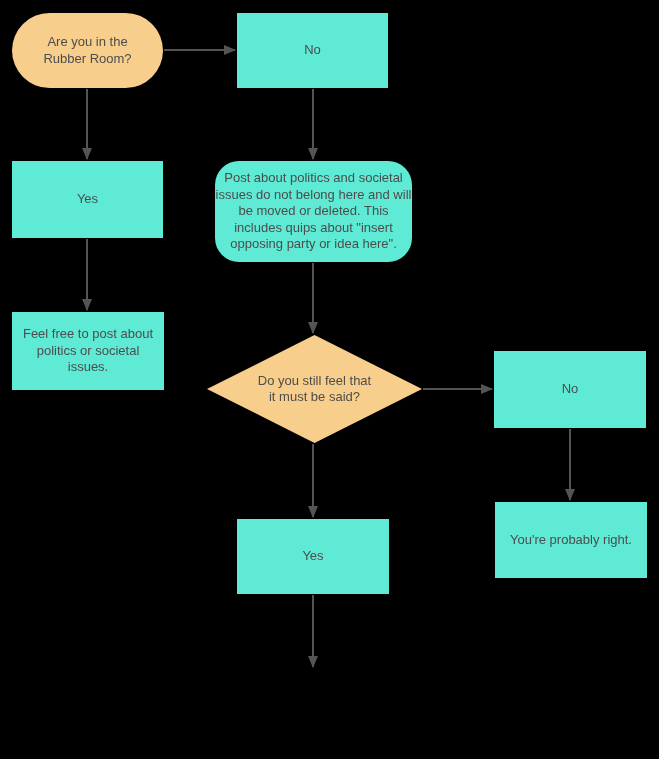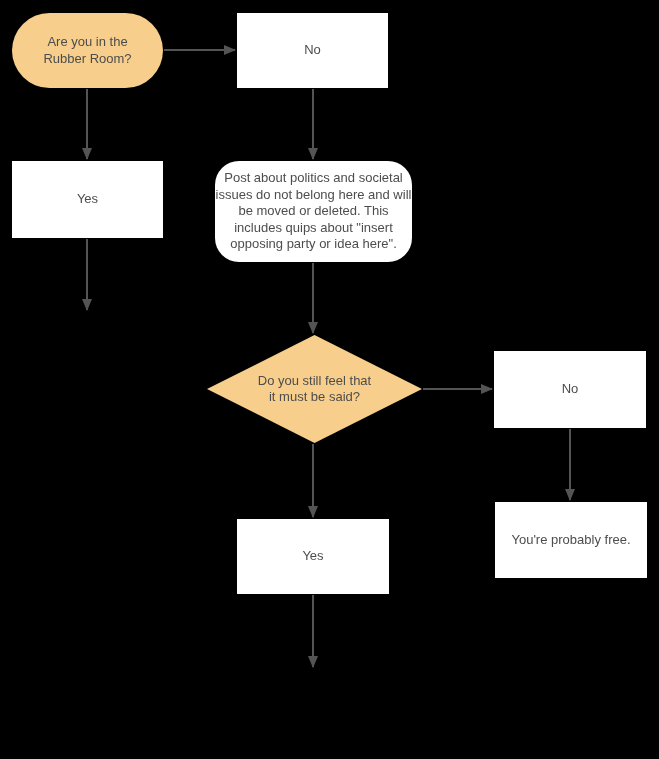--- a/index.html
+++ b/index.html
@@ -21,21 +21,21 @@
     display: flex;
     align-items: center;
     justify-content: center;
     text-align: center;
     font-size: 13px;
     line-height: 1.27;
     color: #4D4D4D;
     box-sizing: border-box;
   }
   .process {
-    background: #ffffff;
+    background: #5eead4;
   }
   .terminator {
     background: #F7CE8B;
     border-radius: 38px;
   }
   .decision {
     background: #F7CE8B;
     clip-path: polygon(50% 0, 100% 50%, 50% 100%, 0 50%);
   }
   .node .label {
@@ -79,35 +79,38 @@
   </div>
 
   <div class="node process" style="left:237px; top:13px; width:151px; height:75px;">
     <span class="label">No</span>
   </div>
 
   <div class="node process" style="left:12px; top:161px; width:151px; height:77px;">
     <span class="label">Yes</span>
   </div>
 
+  <div class="node process" style="left:12px; top:312px; width:152px; height:78px;">
+    <span class="label" style="max-width:145px;">Feel free to post about politics or societal issues.</span>
+  </div>
 
   <div class="node process" style="left:215px; top:161px; width:197px; height:101px;border-radius:24px;">
     <span class="label" style="max-width:197px;">Post about politics and societal issues do not belong here and will be moved or deleted. This includes quips about "insert opposing party or idea here".</span>
   </div>
 
   <div class="node decision" style="left:207px; top:335px; width:215px; height:108px;">
     <span class="label" style="max-width:118px;">Do you still feel that it must be said?</span>
   </div>
 
   <div class="node process" style="left:494px; top:351px; width:152px; height:77px;">
     <span class="label">No</span>
   </div>
 
   <div class="node process" style="left:495px; top:502px; width:152px; height:76px;">
-    <span class="label">You're probably free.</span>
+    <span class="label">You're probably right.</span>
   </div>
 
   <div class="node process" style="left:237px; top:519px; width:152px; height:75px;">
     <span class="label">Yes</span>
   </div>
 
 
 </div>
 
 </body></html>

